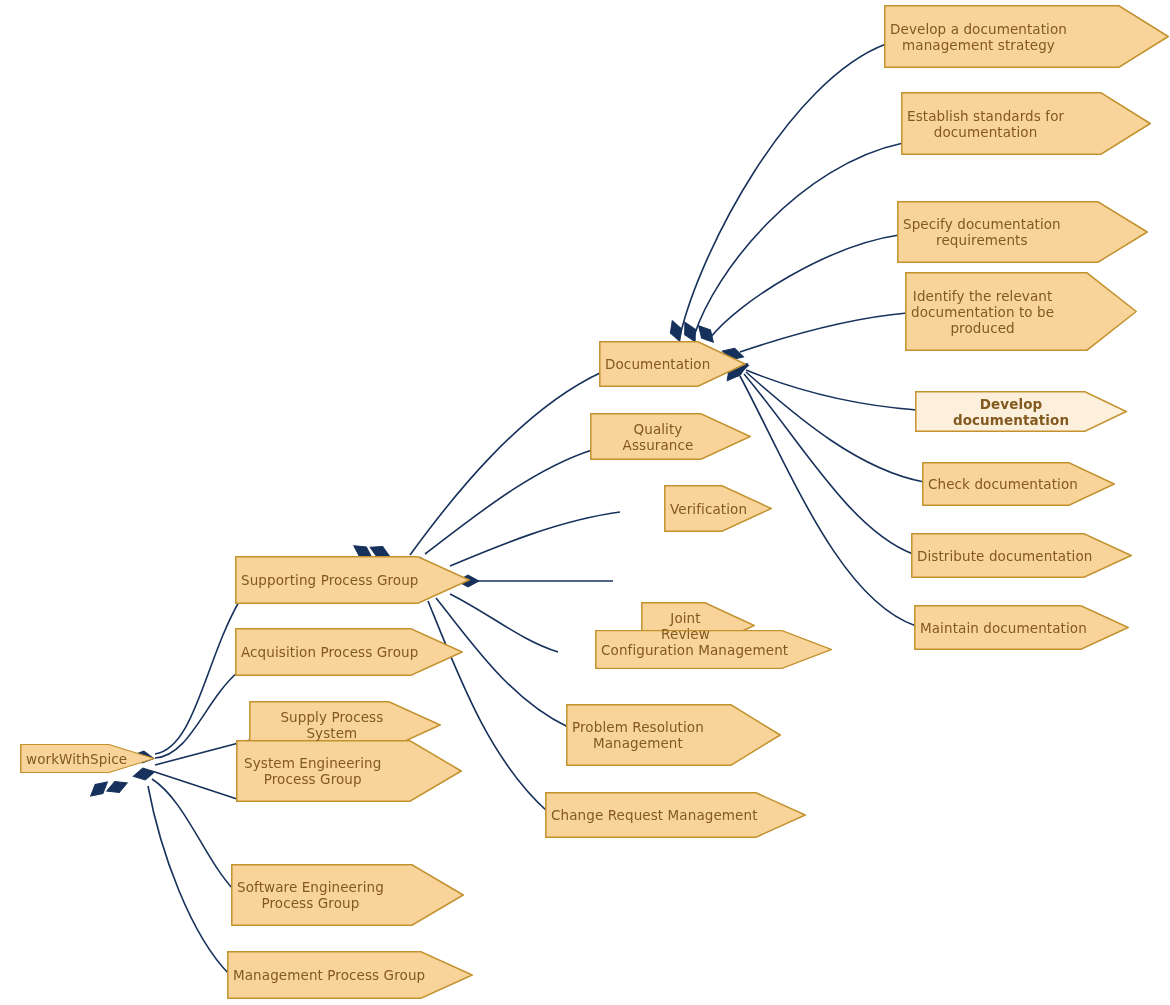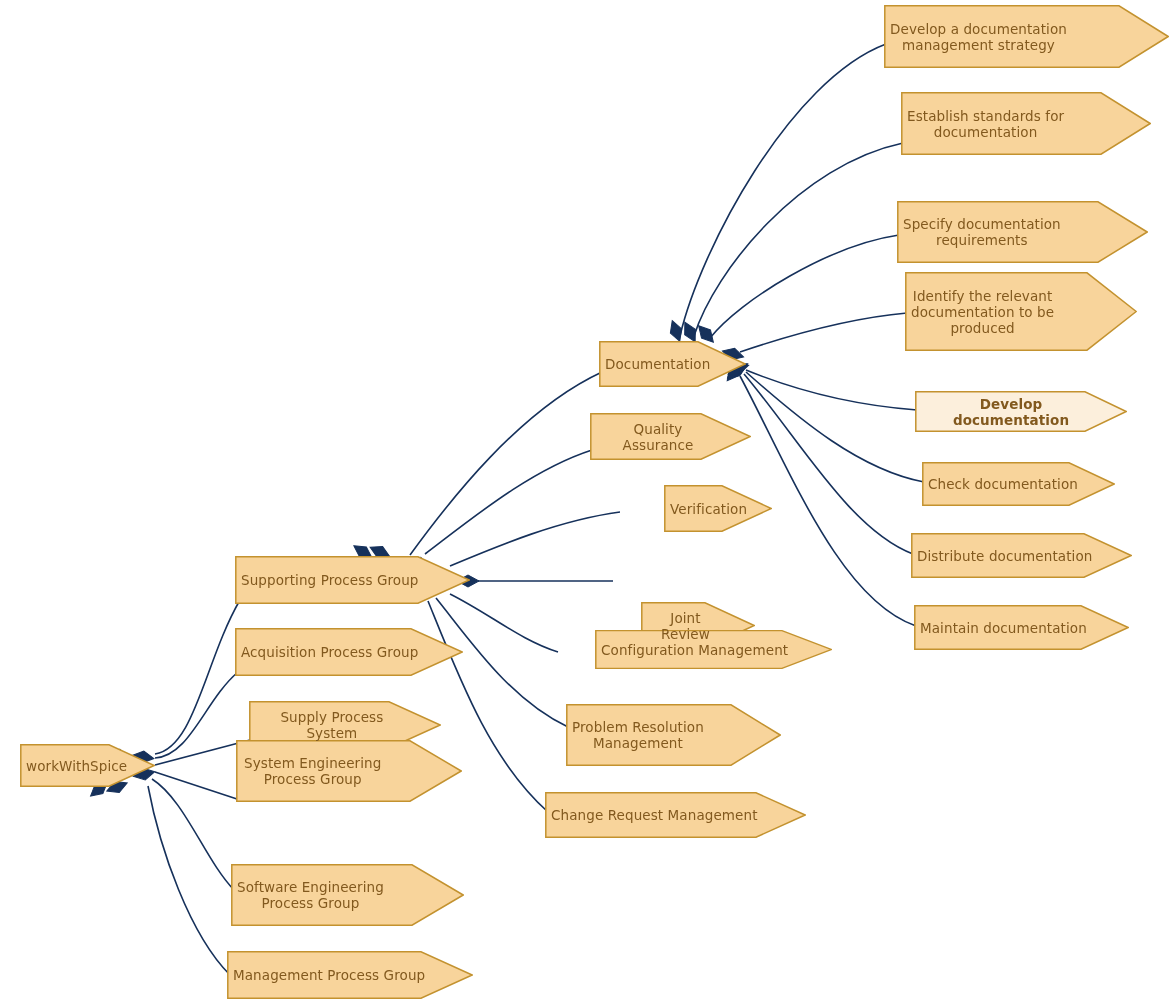--- a/index.html
+++ b/index.html
@@ -168,21 +168,21 @@
         <g transform="translate(736,371) rotate(-40)">
           <polygon points="-11,0 0,-6 11,0 0,6" class="diamond" fill="#16315B" stroke="#16315B"></polygon>
         </g>
         <g transform="translate(734,372) rotate(-52)">
           <polygon points="-11,0 0,-6 11,0 0,6" class="diamond" fill="#16315B" stroke="#16315B"></polygon>
         </g>
       </g>
   </svg>
 
   <div id="node-layer">
-      <div class="node" style="left: 20px; top: 744px; width: 135px; height: 43px; padding-right: 28.52px;">
+      <div class="node" style="left: 20px; top: 744px; width: 135px; height: 29px; padding-right: 28.52px;">
         <svg class="shape" viewBox="0 0 135 43" preserveAspectRatio="none">
           <polygon points="0.8,0.8 89,0.8 134.2,21.5 89,42.2 0.8,42.2" fill="#F8D49B" stroke="#C3922F" stroke-width="1.5" stroke-linejoin="miter"></polygon>
         </svg>
         <span class="label">workWithSpice</span>
       </div>
       <div class="node" style="left: 235px; top: 556px; width: 235px; height: 48px; padding-right: 32.24px;">
         <svg class="shape" viewBox="0 0 235 48" preserveAspectRatio="none">
           <polygon points="0.8,0.8 183,0.8 234.2,24 183,47.2 0.8,47.2" fill="#F8D49B" stroke="#C3922F" stroke-width="1.5" stroke-linejoin="miter"></polygon>
         </svg>
         <span class="label">Supporting Process Group</span>

